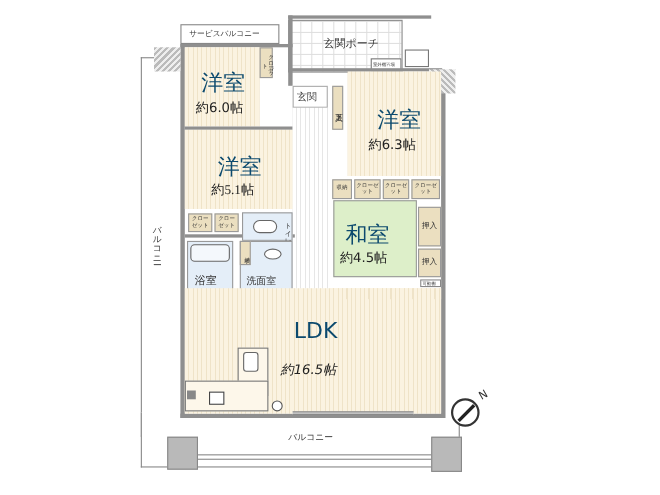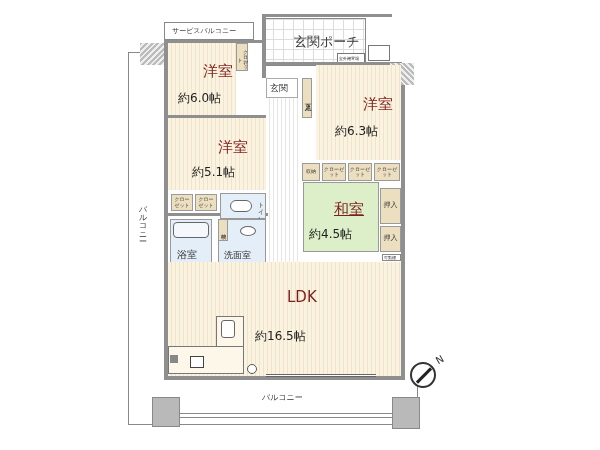--- a/index.html
+++ b/index.html
@@ -6,21 +6,21 @@
   html, body { width: 600px; height: 450px; background: #ffffff; overflow: hidden; }
   body { font-family: "DejaVu Sans", sans-serif; position: relative; }
   .plan { position: absolute; left: 0; top: 0; width: 600px; height: 450px; }
   .abs { position: absolute; }
   .wall { position: absolute; background: #8f8f8f; }
   .room { position: absolute; }
   .wood { background: repeating-linear-gradient(90deg, #fbf3e1 0px, #fbf3e1 3px, #efe3c8 3px, #efe3c8 4px); }
   .tatami { background: #ddefc9; }
   .wet { background: #e4eef8; }
   .closet { position: absolute; background: #ebdfc0; border: 1px solid #9a9a9a; font-size: 5px; color: #333; display: flex; align-items: center; justify-content: center; text-align: center; line-height: 1.1; }
-  .label-big { position: absolute; font-size: 15px; color: #7f1d1d; font-family: "DejaVu Sans", sans-serif; margin-left: 20px; }
+  .label-big { position: absolute; font-size: 20px; color: #0c4a6e; font-family: "DejaVu Sans", sans-serif; }
   .label-area { position: absolute; font-size: 12px; color: #222; }
   .label-sm { position: absolute; font-size: 7px; color: #333; }
   .balcony-outline { position: absolute; border: 1px solid #888; background: #fff; }
   .pillar { position: absolute; background: #b9b9b9; border: 1px solid #888; }
   .vtext { writing-mode: vertical-rl; }
   .grid-tile { background-color: #fff; background-image: linear-gradient(#ddd 1px, transparent 1px), linear-gradient(90deg, #ddd 1px, transparent 1px); background-size: 10px 10px; }
 </style>
 </head>
 <body>
 
@@ -32,21 +32,21 @@
   <div class="balcony-outline" style="left:128px;top:375px;width:290px;height:50px;border-top:none;"></div>
   <div class="label-sm" style="left:262px;top:392px;font-size:8px;">バルコニー</div>
   <div class="pillar" style="left:152px;top:397px;width:28px;height:30px;"></div>
   <div class="pillar" style="left:392px;top:397px;width:28px;height:32px;"></div>
   <div class="abs" style="left:180px;top:413px;width:212px;height:5px;border:1px solid #888;border-left:none;border-right:none;"></div>
 
   <div class="balcony-outline" style="left:164px;top:22px;width:90px;height:18px;"></div>
   <div class="label-sm" style="left:172px;top:26px;font-size:7px;">サービスバルコニー</div>
 
   <div class="abs grid-tile" style="left:262px;top:18px;width:104px;height:48px;border:1px solid #888;"></div>
-  <div class="label-sm" style="left:294px;top:33px;font-size:13px;">玄関ポーチ</div>
+  <div class="label-sm" style="left:294px;top:33px;font-size:10px;">玄関ポーチ</div>
   <div class="abs" style="left:337px;top:53px;width:28px;height:12px;border:1px solid #777;background:#fff;"></div>
   <div class="label-sm" style="left:339px;top:56px;font-size:4px;">室外機置場</div>
   <div class="abs" style="left:368px;top:45px;width:22px;height:16px;border:1px solid #777;background:#fff;"></div>
 
   <div class="wall" style="left:164px;top:40px;width:4px;height:340px;"></div>
   <div class="wall" style="left:164px;top:376px;width:240px;height:4px;"></div>
   <div class="wall" style="left:401px;top:70px;width:4px;height:310px;"></div>
   <div class="wall" style="left:164px;top:40px;width:102px;height:3px;"></div>
   <div class="wall" style="left:262px;top:14px;width:4px;height:64px;"></div>
   <div class="wall" style="left:262px;top:62px;width:140px;height:3px;"></div>
@@ -70,21 +70,21 @@
   <div class="room wood" style="left:316px;top:65px;width:85px;height:95px;"></div>
   <div class="label-big" style="left:343px;top:95px;">洋室</div>
   <div class="label-area" style="left:335px;top:123px;">約6.3帖</div>
   <div class="closet" style="left:302px;top:163px;width:18px;height:18px;">収納</div>
   <div class="closet" style="left:322px;top:163px;width:24px;height:18px;">クローゼット</div>
   <div class="closet" style="left:348px;top:163px;width:24px;height:18px;">クローゼット</div>
   <div class="closet" style="left:374px;top:163px;width:26px;height:18px;">クローゼット</div>
 
   <div class="room wood" style="left:168px;top:118px;width:98px;height:72px;"></div>
   <div class="label-big" style="left:198px;top:138px;">洋室</div>
-  <div class="label-area" style="left:192px;top:164px;">約5.1帖</div>
+  <div class="label-area" style="left:192px;top:164px;font-family:Liberation Serif, serif;">約5.1帖</div>
   <div class="closet" style="left:171px;top:194px;width:22px;height:17px;">クローゼット</div>
   <div class="closet" style="left:195px;top:194px;width:22px;height:17px;">クローゼット</div>
   <div class="wall" style="left:168px;top:213px;width:100px;height:3px;"></div>
 
   <div class="room wet" style="left:220px;top:193px;width:46px;height:26px;border:1px solid #999;"></div>
   <div class="abs" style="left:230px;top:200px;width:22px;height:12px;border:1px solid #666;border-radius:6px;background:#fff;"></div>
   <div class="label-sm vtext" style="left:256px;top:198px;font-size:6px;">トイレ</div>
 
   <div class="room wet" style="left:170px;top:219px;width:42px;height:45px;border:1px solid #999;"></div>
   <div class="abs" style="left:173px;top:222px;width:36px;height:16px;border:1px solid #666;border-radius:4px;background:#f4f8fc;"></div>
@@ -93,36 +93,36 @@
   <div class="room wet" style="left:218px;top:219px;width:48px;height:72px;border:1px solid #999;"></div>
   <div class="closet" style="left:218px;top:219px;width:10px;height:22px;writing-mode:vertical-rl;">収納</div>
   <div class="abs" style="left:240px;top:226px;width:16px;height:10px;border:1px solid #666;border-radius:50%;background:#fff;"></div>
   <div class="label-sm" style="left:224px;top:249px;font-size:9px;font-family:Liberation Mono, monospace;">洗面室</div>
   <div class="abs" style="left:223px;top:265px;width:22px;height:22px;border:1px dashed #666;background:#fff;"></div>
   <div class="label-sm" style="left:227px;top:269px;font-size:11px;">洗</div>
   <div class="closet" style="left:248px;top:271px;width:14px;height:10px;">収納</div>
   <div class="closet" style="left:170px;top:270px;width:14px;height:16px;">収納</div>
 
   <div class="room tatami" style="left:303px;top:182px;width:76px;height:70px;border:1px solid #999;"></div>
-  <div class="label-big" style="left:314px;top:200px;text-decoration:underline;">和室</div>
+  <div class="label-big" style="left:314px;top:200px;">和室</div>
   <div class="label-area" style="left:309px;top:226px;">約4.5帖</div>
   <div class="closet" style="left:380px;top:188px;width:21px;height:36px;font-size:7px;">押入</div>
   <div class="closet" style="left:380px;top:226px;width:21px;height:26px;font-size:7px;">押入</div>
   <div class="abs" style="left:382px;top:254px;width:19px;height:7px;border:1px solid #888;background:#fff;"></div>
   <div class="label-sm" style="left:384px;top:255px;font-size:4px;">可動棚</div>
 
   <div class="room wood" style="left:168px;top:262px;width:233px;height:114px;"></div>
   <div class="room wood" style="left:300px;top:262px;width:101px;height:10px;"></div>
   <div class="abs" style="left:216px;top:316px;width:28px;height:44px;border:1px solid #777;background:#fdf7ea;"></div>
   <div class="abs" style="left:221px;top:320px;width:14px;height:18px;border:1px solid #666;border-radius:3px;background:#fff;"></div>
   <div class="abs" style="left:168px;top:346px;width:76px;height:28px;border:1px solid #777;background:#fdf7ea;"></div>
   <div class="abs" style="left:190px;top:356px;width:14px;height:12px;border:1px solid #444;background:#fff;"></div>
   <div class="abs" style="left:170px;top:355px;width:8px;height:8px;background:#888;"></div>
   <div class="label-big" style="left:267px;top:288px;">LDK</div>
-  <div class="label-area" style="left:255px;top:328px;">約16.5帖</div>
+  <div class="label-area" style="left:255px;top:328px;font-style:italic;">約16.5帖</div>
   <div class="abs" style="left:247px;top:364px;width:10px;height:10px;border:1px solid #555;border-radius:50%;background:#fff;"></div>
 
   <div class="abs" style="left:266px;top:374px;width:110px;height:3px;border-top:1px solid #666;border-bottom:1px solid #666;background:#fff;"></div>
 
   <div class="abs" style="left:410px;top:362px;width:26px;height:26px;border:2px solid #333;border-radius:50%;background:#fff;">
     <div class="abs" style="left:2px;top:10px;width:20px;height:3px;background:#222;transform:rotate(-45deg);"></div>
   </div>
   <div class="label-sm" style="left:436px;top:354px;font-size:10px;transform:rotate(-30deg);">N</div>
 </div>
 

